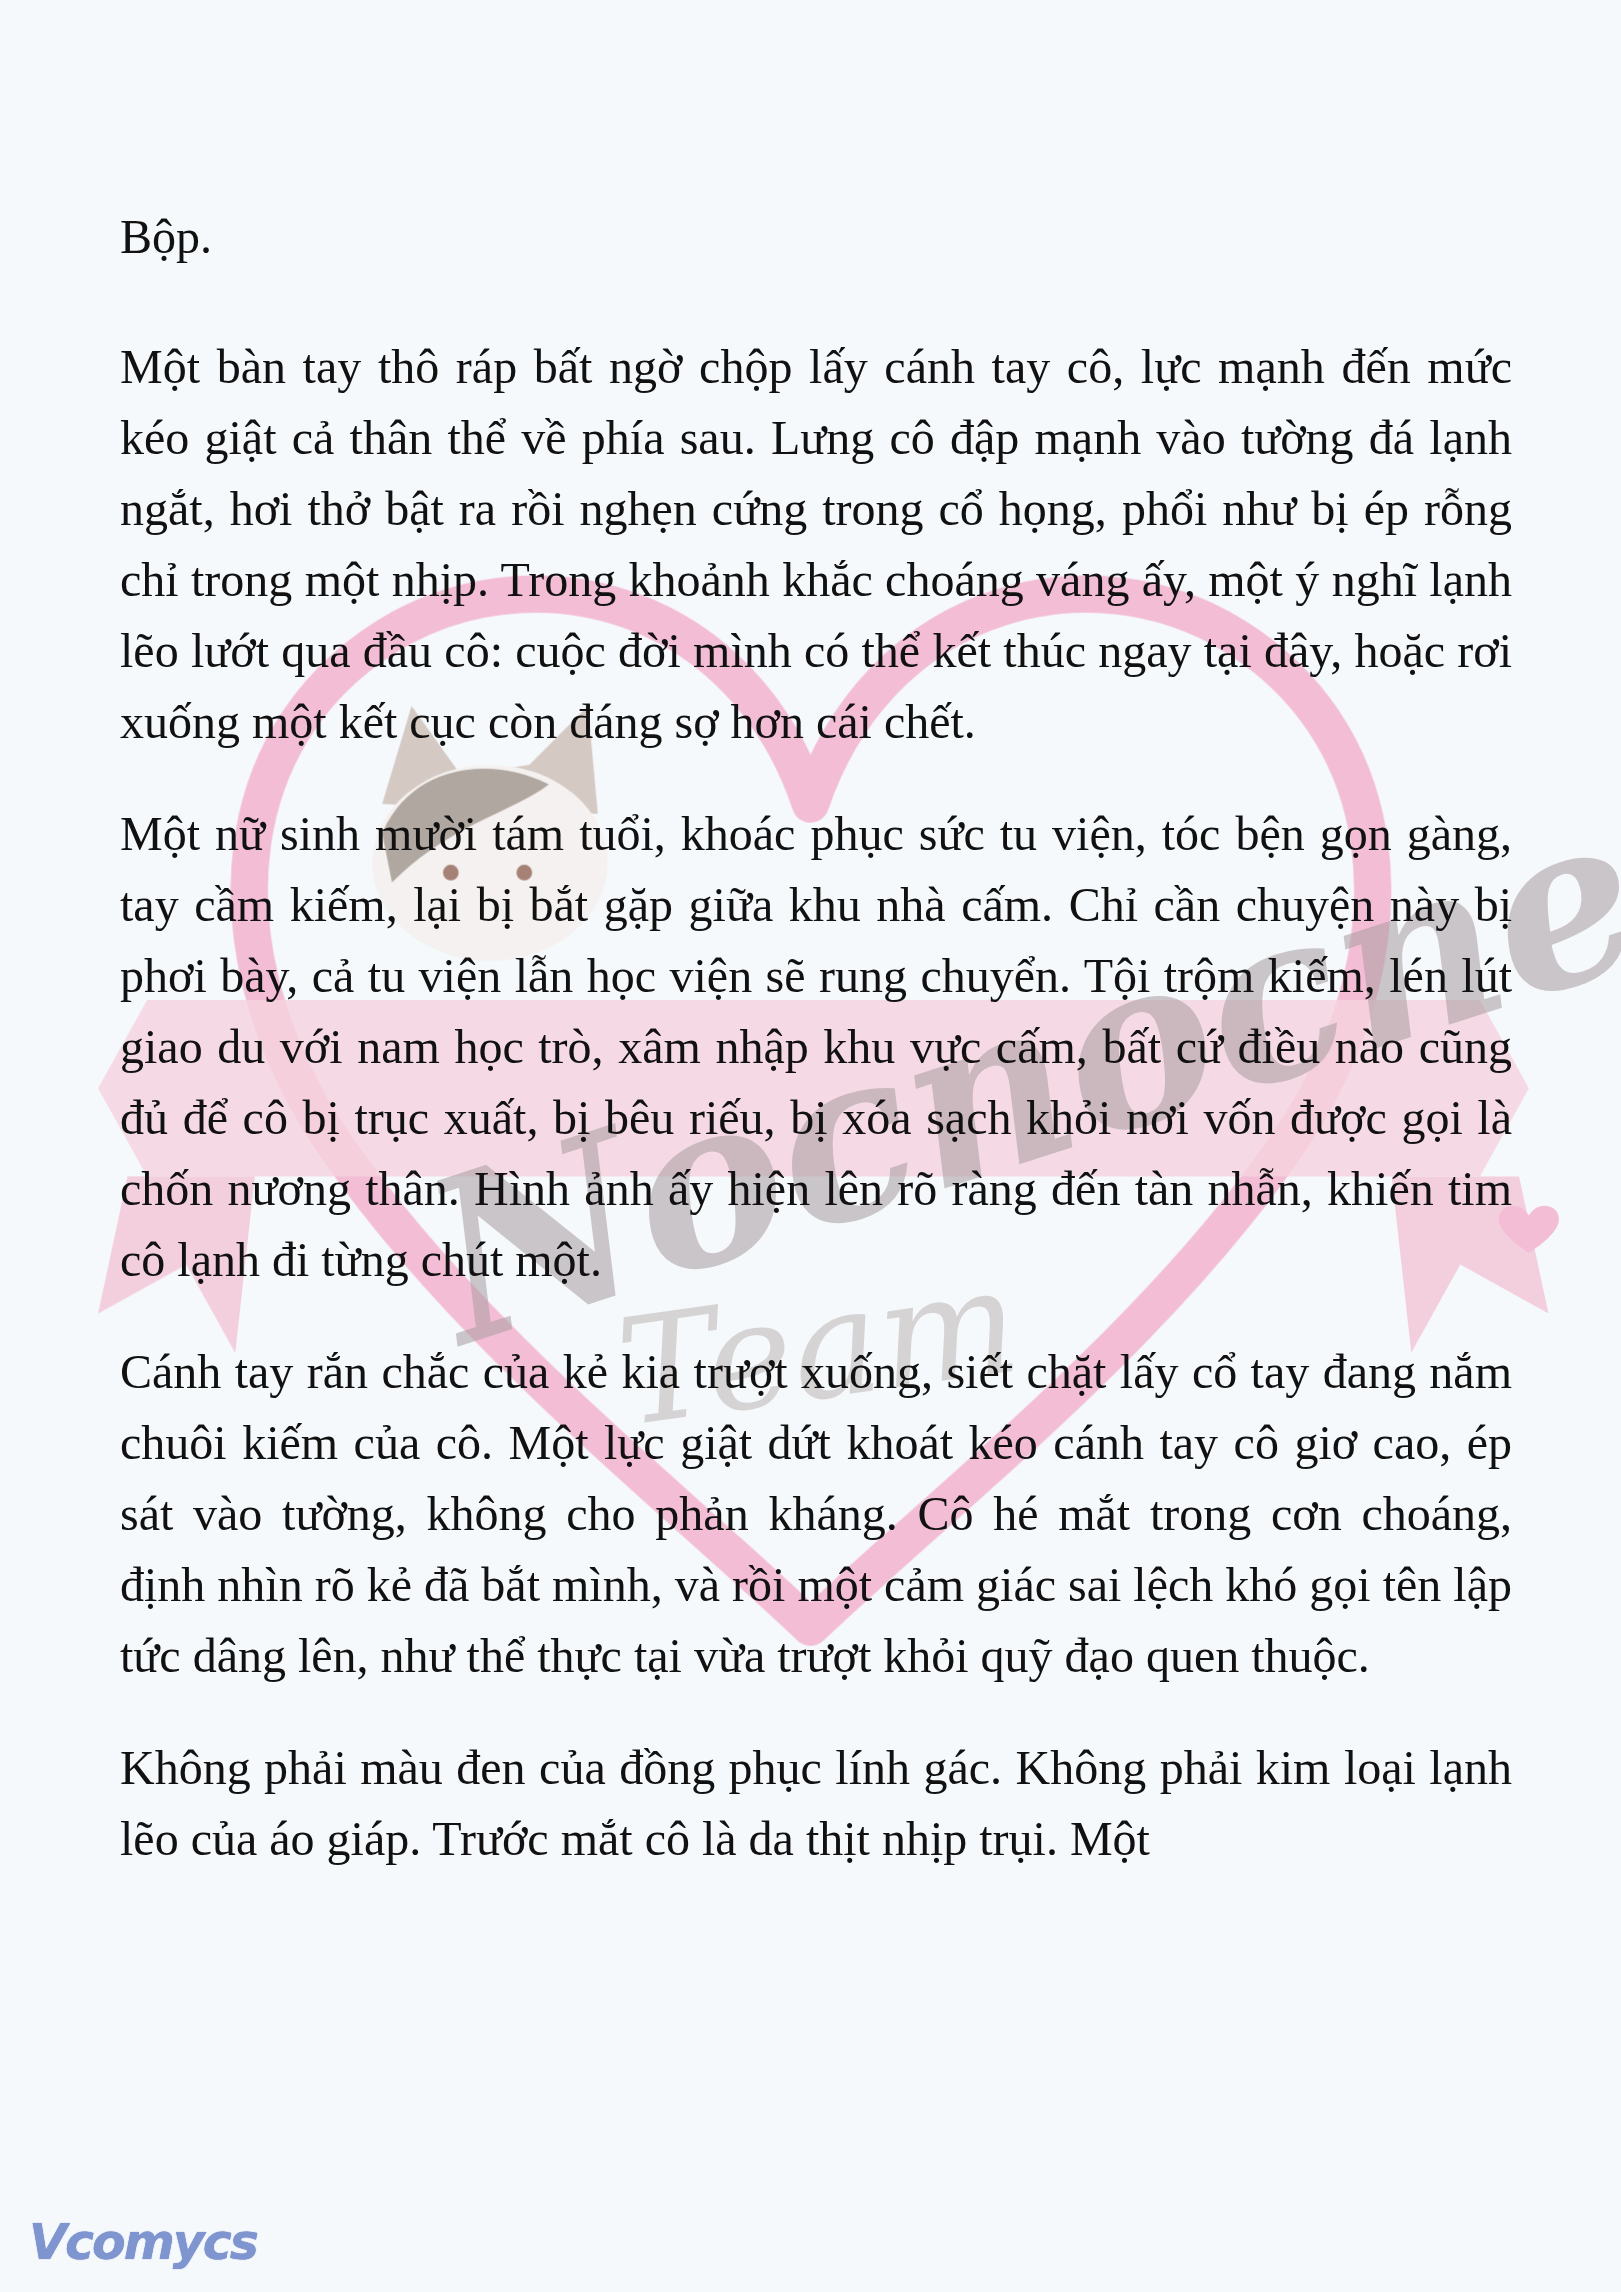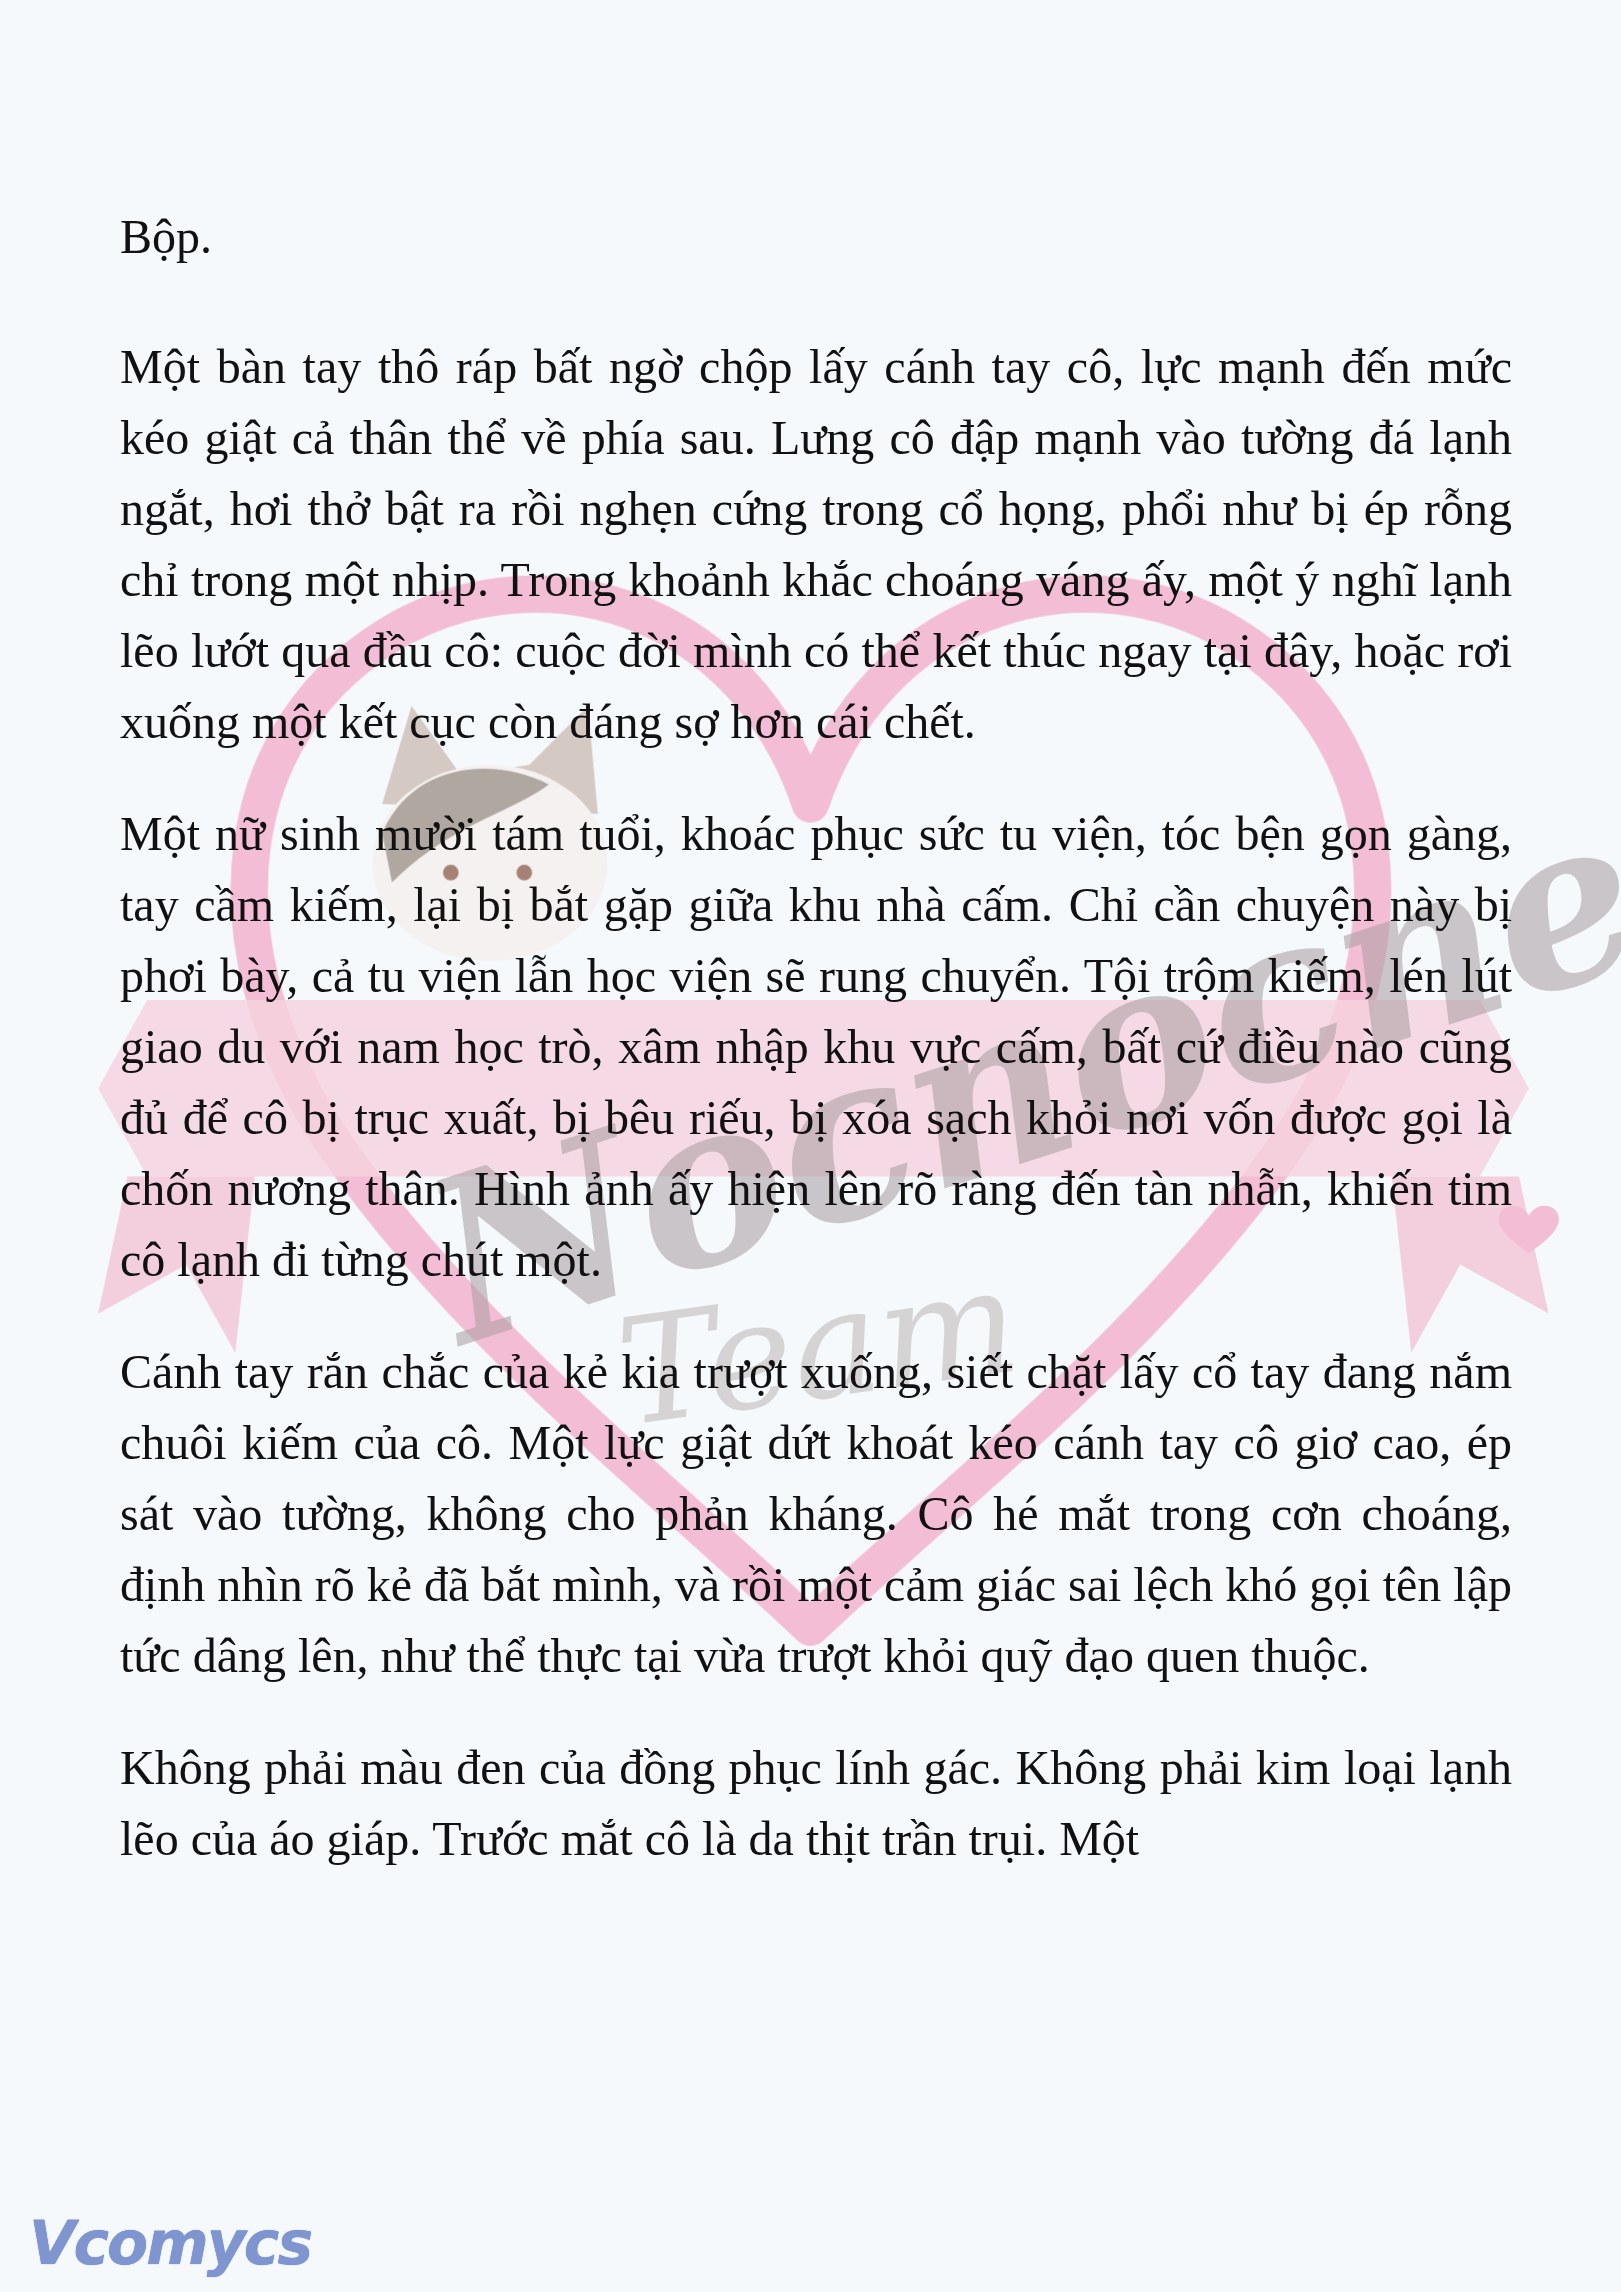--- a/index.html
+++ b/index.html
@@ -24,21 +24,21 @@
       color: #111; font-size: 48px; line-height: 71px;
     }
     .para { margin: 0 0 41px 0; text-align: justify; text-align-last: left; }
     .para.first { margin-bottom: 59px; }
     .logo {
       position: absolute; left: 29px; top: 2213px; height: 59px;
       display: flex; align-items: center;
     }
     .logo-text {
       font-family: "DejaVu Sans", sans-serif; font-style: italic; font-weight: bold;
-      font-size: 60px; color: #7f95cf; letter-spacing: -2px;
+      font-size: 49px; color: #7f95cf; letter-spacing: -2px;
       text-shadow: 0 0 1px #5d73b5;
     }
   </style>
 </head>
 <body>
 
 <svg class="watermark" viewBox="0 0 1654 2339" xmlns="http://www.w3.org/2000/svg">
   <g opacity="0.75">
 
     <path d="M 827 820 C 760 620, 560 560, 410 640 C 230 740, 210 960, 330 1150 C 460 1350, 680 1520, 827 1660 C 975 1520, 1195 1350, 1325 1150 C 1445 960, 1425 740, 1245 640 C 1095 560, 895 620, 827 820 Z" fill="none" stroke="#f2a8c8" stroke-width="38" stroke-linejoin="round"></path>
@@ -62,20 +62,20 @@
   </g>
 </svg>
 
 <div class="page">
 
   <div class="body-text">
     <p class="para first">Bộp.</p>
     <p class="para">Một bàn tay thô ráp bất ngờ chộp lấy cánh tay cô, lực mạnh đến mức kéo giật cả thân thể về phía sau. Lưng cô đập mạnh vào tường đá lạnh ngắt, hơi thở bật ra rồi nghẹn cứng trong cổ họng, phổi như bị ép rỗng chỉ trong một nhịp. Trong khoảnh khắc choáng váng ấy, một ý nghĩ lạnh lẽo lướt qua đầu cô: cuộc đời mình có thể kết thúc ngay tại đây, hoặc rơi xuống một kết cục còn đáng sợ hơn cái chết.</p>
     <p class="para">Một nữ sinh mười tám tuổi, khoác phục sức tu viện, tóc bện gọn gàng, tay cầm kiếm, lại bị bắt gặp giữa khu nhà cấm. Chỉ cần chuyện này bị phơi bày, cả tu viện lẫn học viện sẽ rung chuyển. Tội trộm kiếm, lén lút giao du với nam học trò, xâm nhập khu vực cấm, bất cứ điều nào cũng đủ để cô bị trục xuất, bị bêu riếu, bị xóa sạch khỏi nơi vốn được gọi là chốn nương thân. Hình ảnh ấy hiện lên rõ ràng đến tàn nhẫn, khiến tim cô lạnh đi từng chút một.</p>
     <p class="para">Cánh tay rắn chắc của kẻ kia trượt xuống, siết chặt lấy cổ tay đang nắm chuôi kiếm của cô. Một lực giật dứt khoát kéo cánh tay cô giơ cao, ép sát vào tường, không cho phản kháng. Cô hé mắt trong cơn choáng, định nhìn rõ kẻ đã bắt mình, và rồi một cảm giác sai lệch khó gọi tên lập tức dâng lên, như thể thực tại vừa trượt khỏi quỹ đạo quen thuộc.</p>
-    <p class="para">Không phải màu đen của đồng phục lính gác. Không phải kim loại lạnh lẽo của áo giáp. Trước mắt cô là da thịt trần trụi. Một</p>
+    <p class="para">Không phải màu đen của đồng phục lính gác. Không phải kim loại lạnh lẽo của áo giáp. Trước mắt cô là da thịt nhịp trụi. Một</p>
   </div>
 
   <div class="logo">
     <span class="logo-text">Vcomycs</span>
   </div>
 </div>
 
 
 </body></html>

